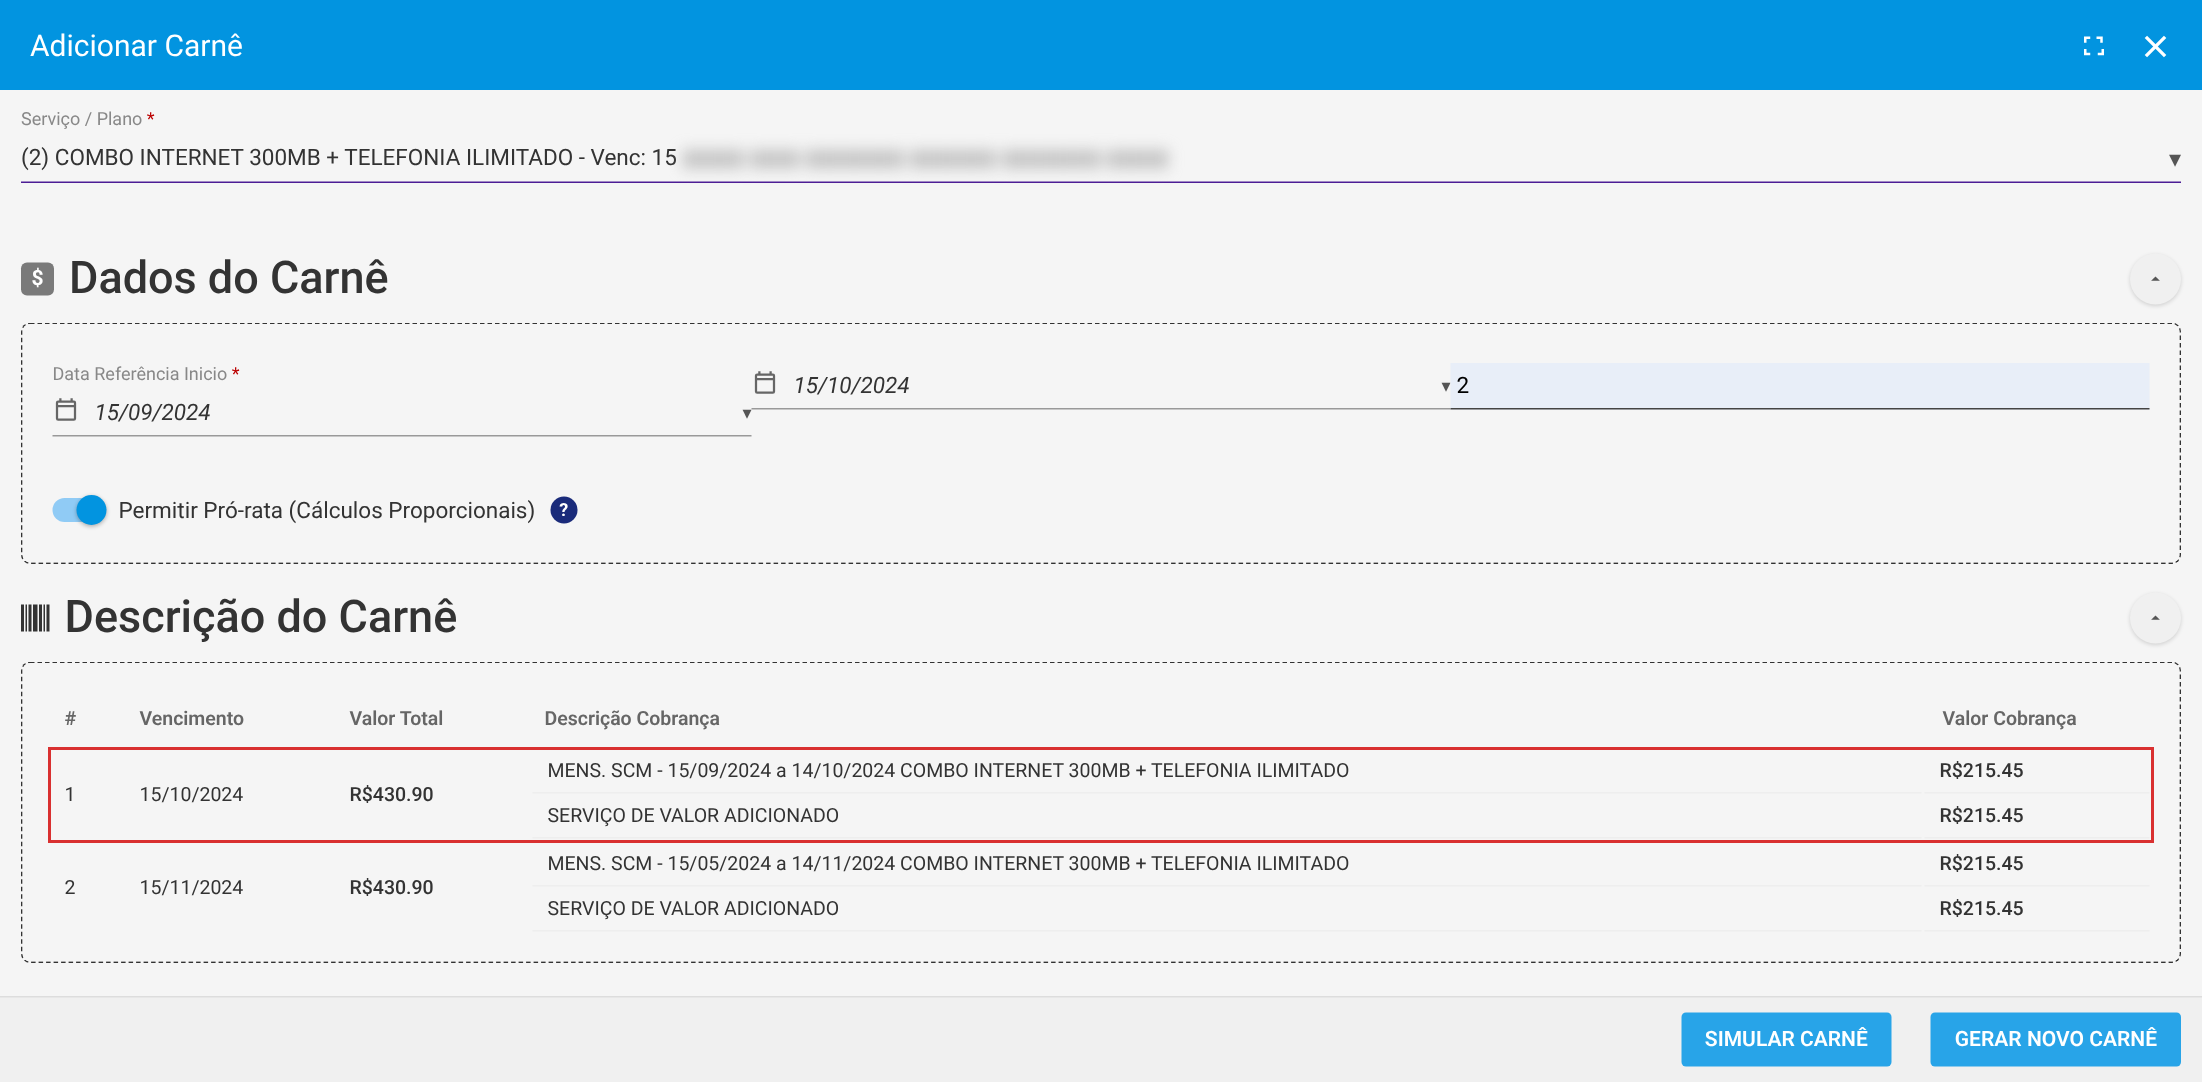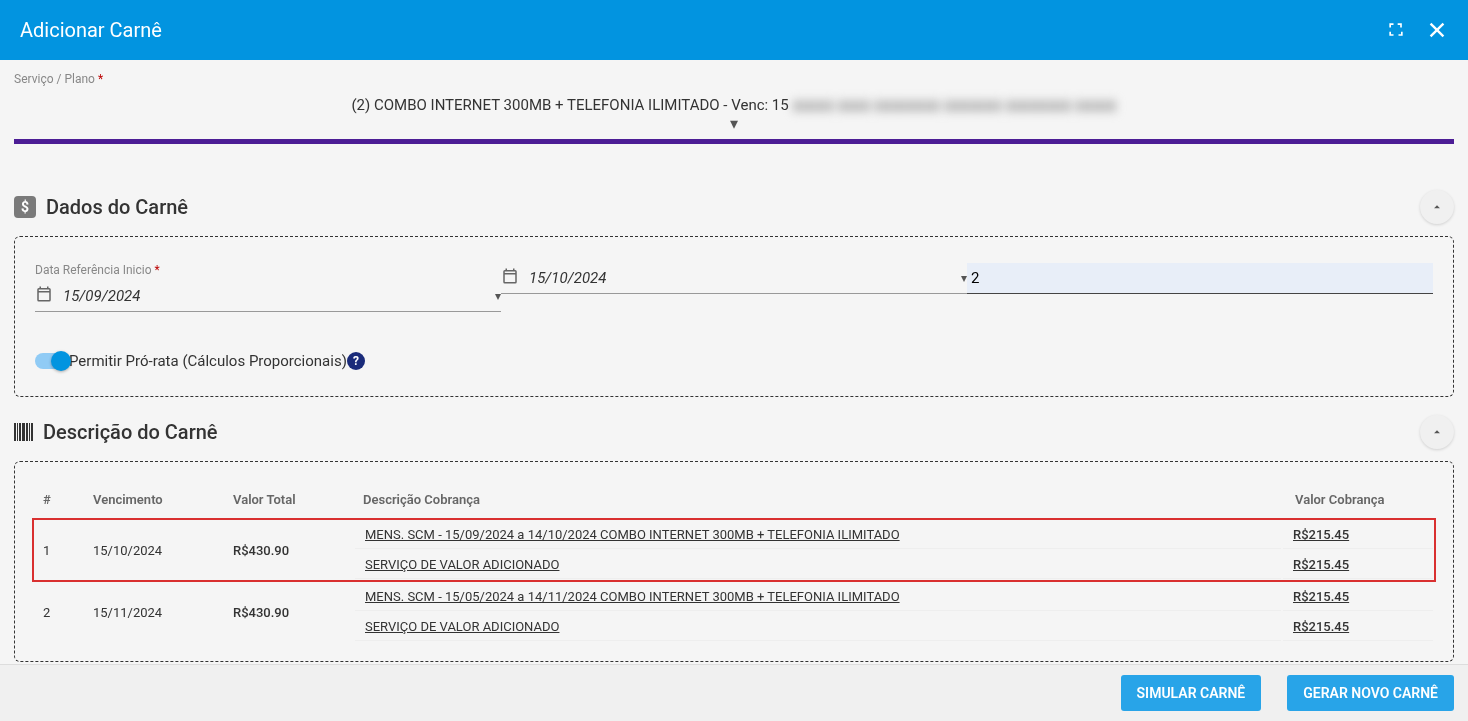--- a/index.html
+++ b/index.html
@@ -3,40 +3,39 @@
 <meta charset="utf-8">
 <style>
 * { margin: 0; padding: 0; box-sizing: border-box; font-family: Roboto, Arial, sans-serif; }
 body { background: #f5f5f5; overflow-x: hidden; }
 
 .header {
   background: #0294e0;
   color: #fff;
   padding: 18px 20px;
   display: flex;
-  align-items: center;
+  align-items: flex-end;
   justify-content: space-between;
 }
 .header-title { font-size: 20px; font-weight: 400; }
 .header-actions { display: flex; gap: 20px; align-items: center; }
 .header-icon { cursor: pointer; display: flex; align-items: center; justify-content: center; }
 .header-icon svg { width: 20px; height: 20px; fill: #fff; }
 .close-icon svg { width: 22px; height: 22px; stroke: #fff; stroke-width: 2.5; fill: none; }
 
 .content { padding: 12px 14px 0 14px; }
 
 .field-group { margin-bottom: 46px; }
 .field-label { font-size: 12px; color: #888; margin-bottom: 4px; display: block; }
 .field-label .req { color: #b00; }
 .select-field {
   display: flex;
-  align-items: center;
-  border-bottom: 5px solid #4c1d95;
+  align-items: flex-start;
+  border-bottom: 1px solid #4c1d95;
   padding: 6px 0;
-  flex-direction: column;
 }
 .select-value { flex: 1; font-size: 15px; color: #333; }
 .select-arrow { color: #555; }
 
 .section { margin-bottom: 18px; }
 .section-header {
   display: flex;
   align-items: center;
   justify-content: space-between;
   margin-bottom: 12px;
@@ -47,21 +46,21 @@
   height: 22px;
   background: #7a7a7a;
   border-radius: 4px;
   display: flex;
   align-items: center;
   justify-content: center;
   color: #fff;
   font-size: 14px;
   font-weight: bold;
 }
-.section-title { font-size: 20px; color: #333; font-weight: 500; }
+.section-title { font-size: 30px; color: #333; font-weight: 500; }
 .collapse-btn {
   width: 34px;
   height: 34px;
   border-radius: 50%;
   background: #f0f0f0;
   border: none;
   cursor: pointer;
   display: flex;
   align-items: center;
   justify-content: center;
@@ -85,21 +84,21 @@
 .text-input {
   width: 100%;
   border: none;
   border-bottom: 1px solid #444;
   background: #e8eef8;
   padding: 6px 4px;
   font-size: 15px;
   outline: none;
 }
 
-.toggle-row { display: flex; align-items: center; }
+.toggle-row { display: flex; align-items: center; gap: 10px; }
 .toggle {
   position: relative;
   width: 34px;
   height: 16px;
   background: #90cbf5;
   border-radius: 10px;
 }
 .toggle-thumb {
   position: absolute;
   right: -2px;
@@ -144,21 +143,21 @@
   font-weight: 600;
   padding: 12px 10px;
   background: #f5f5f5;
 }
 .table td {
   font-size: 13px;
   color: #333;
   padding: 8px 10px;
   vertical-align: middle;
 }
-.inner-row td { padding: 6px 10px; border-bottom: 1px solid #eee; text-decoration: underline; }
+.inner-row td { padding: 6px 10px; border-bottom: 1px solid #eee; }
 .val-total { color: #1a4bbd; font-weight: 500; }
 .val-cobranca { color: #1a8a3a; font-weight: 500; }
 .highlight-row { outline: 2px solid #d93030; outline-offset: -1px; }
 
 .footer {
   position: fixed;
   bottom: 0;
   left: 0;
   right: 0;
   background: #f0f0f0;

